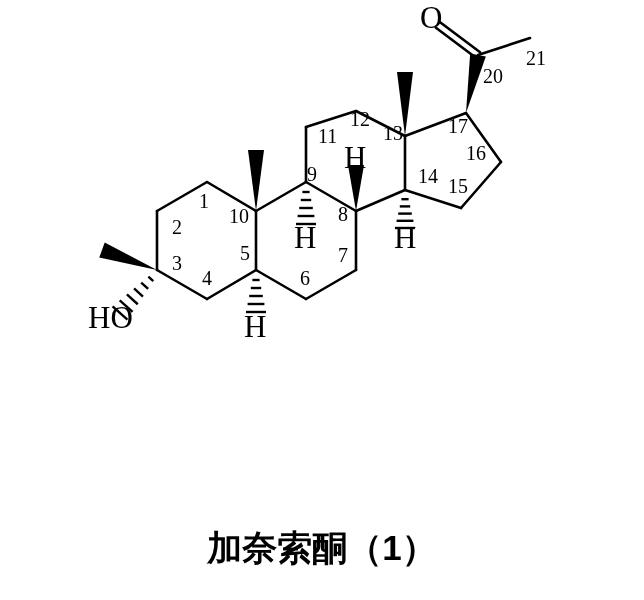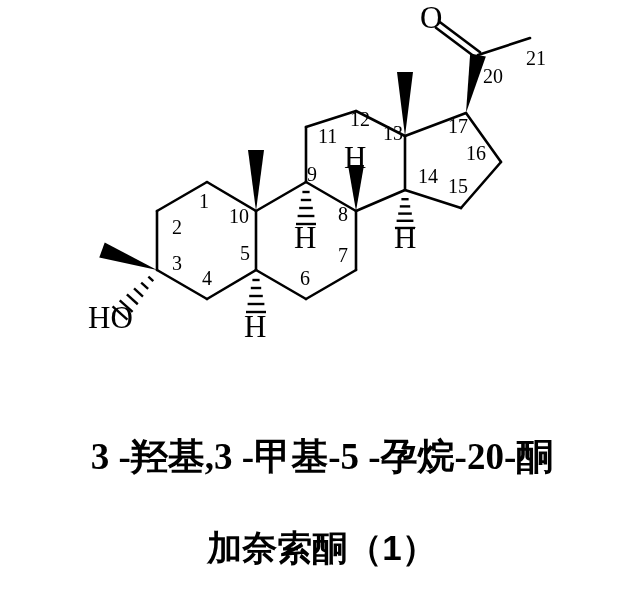--- a/index.html
+++ b/index.html
@@ -179,17 +179,16 @@
         <text x="383" y="140" class="atom-num">13</text>
         <text x="418" y="183" class="atom-num">14</text>
         <text x="448" y="193" class="atom-num">15</text>
         <text x="466" y="160" class="atom-num">16</text>
         <text x="448" y="133" class="atom-num">17</text>
         <text x="483" y="83" class="atom-num">20</text>
         <text x="526" y="65" class="atom-num">21</text>
       </g>
   </svg>
 
-  <div class="caption-block" id="chem-name-line">3 -羟基,3 -甲基-5 -孕烷-20-酮</div>
 
   <div class="caption-block" id="common-name-line">加奈索酮（1）</div>
 
 </div>
 
 </body></html>

